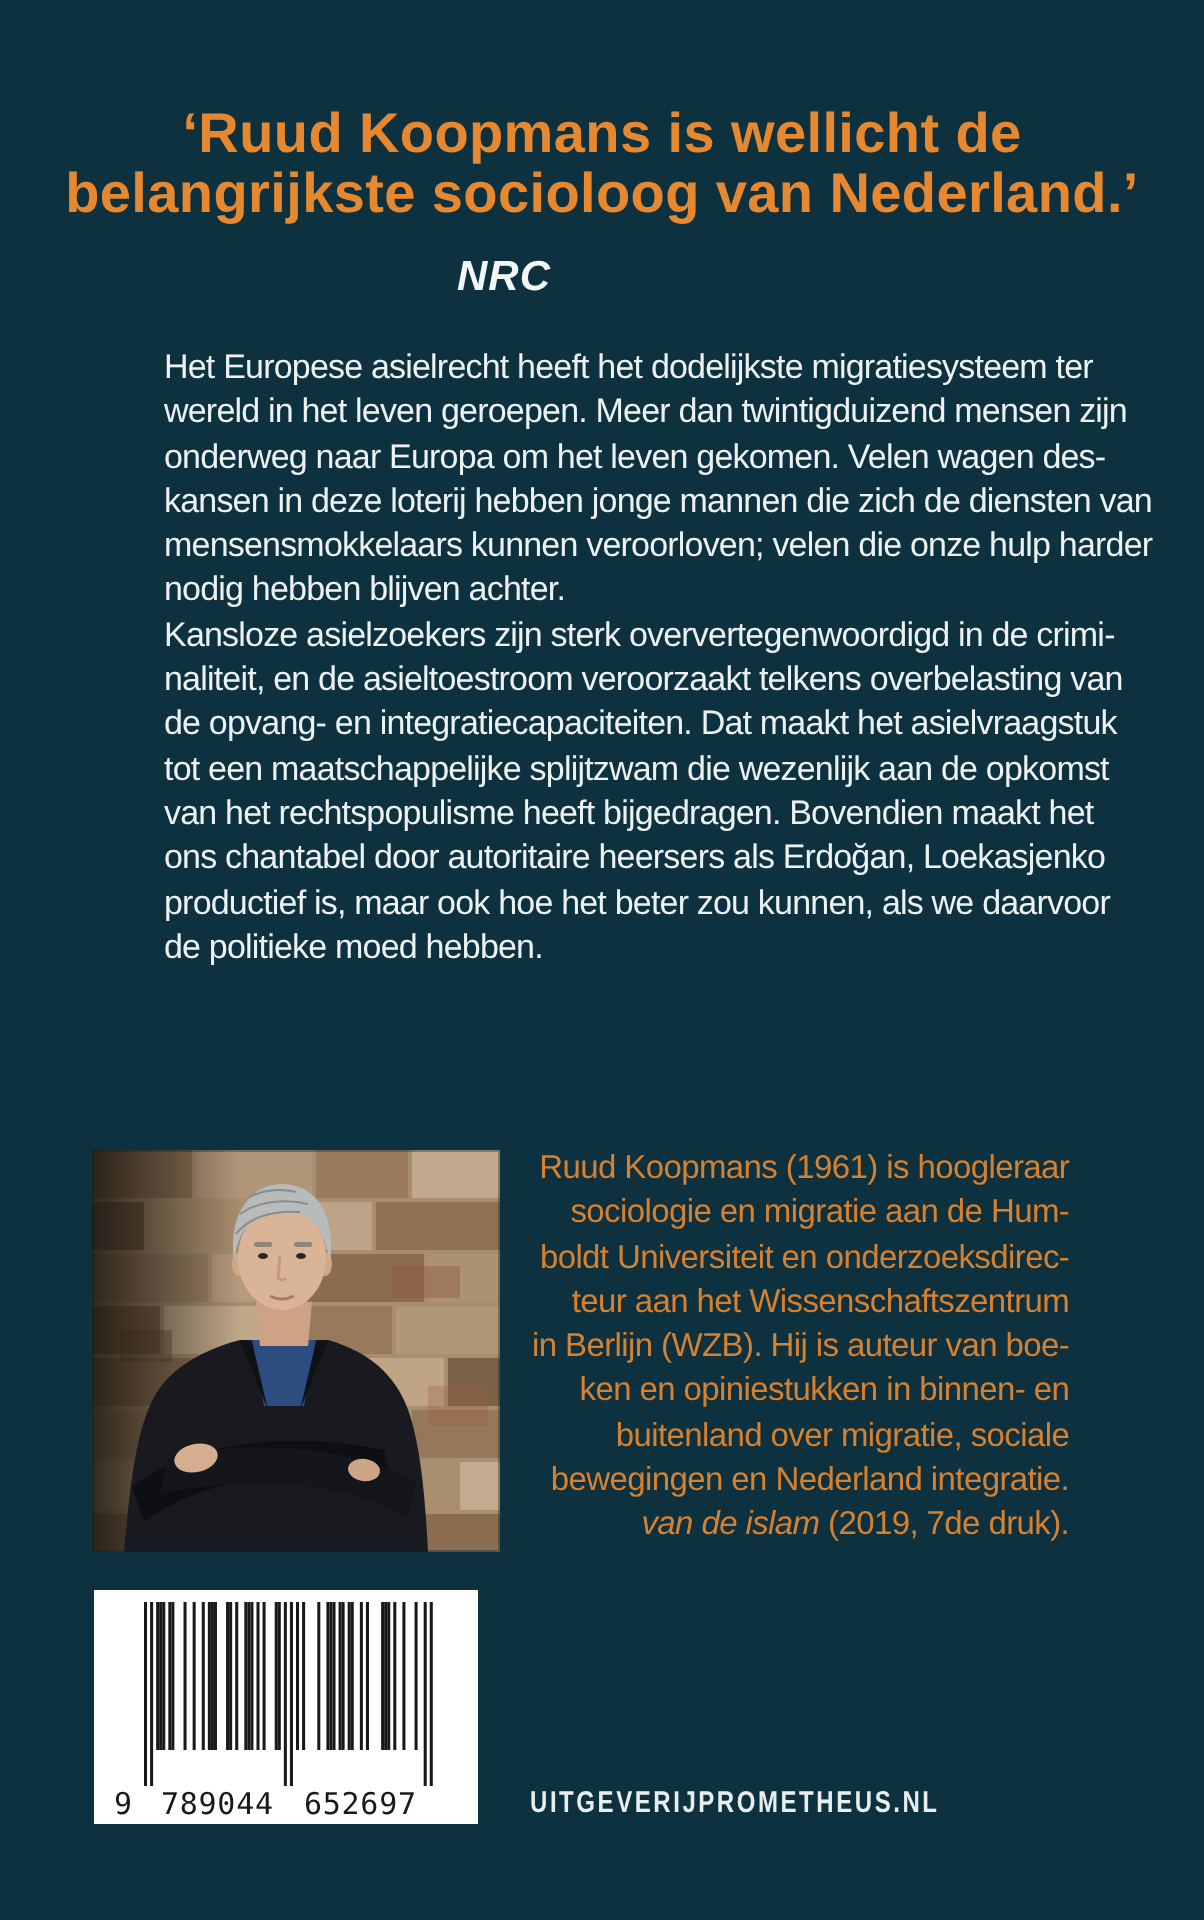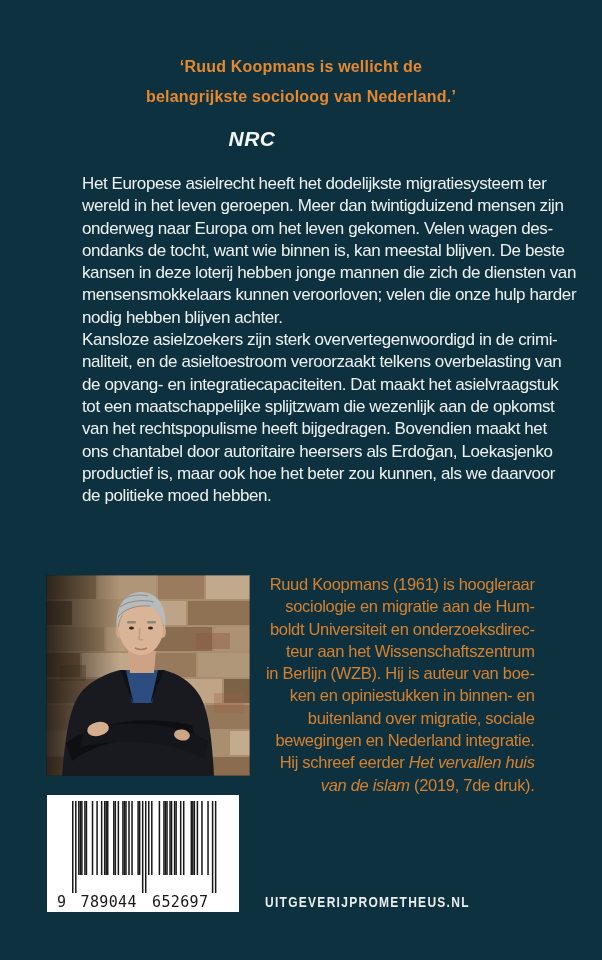--- a/index.html
+++ b/index.html
@@ -1,19 +1,19 @@
 <!DOCTYPE html>
 <html><head>
 <meta charset="utf-8">
 <style>
   html,body{margin:0;padding:0;background:#0e3140;}
   .cover{position:relative;width:602px;height:960px;background:#0e3140;overflow:hidden;
          font-family:"Liberation Sans",sans-serif;}
   .quote{position:absolute;top:52px;left:0;width:602px;text-align:center;color:#e5882f;
-         font-weight:bold;font-size:16px;line-height:30px;letter-spacing:.2px;}
+         font-weight:bold;font-size:28px;line-height:30px;letter-spacing:.2px;}
   .nrc{position:absolute;top:127px;left:0;width:504px;text-align:center;color:#f2f6f5;
        font-style:italic;font-weight:bold;font-size:21px;letter-spacing:.5px;}
   .description{position:absolute;left:47px;top:173px;color:#edf2f0;font-size:17px;
                line-height:22.3px;letter-spacing:-.4px;margin-left:35px;}
   .body-line{white-space:pre;}
   .photo{position:absolute;left:46px;top:575px;width:204px;height:201px;}
   .photo svg{display:block;}
   .bio{position:absolute;left:266px;top:573px;color:#d5812f;font-size:16.5px;
        line-height:22.3px;letter-spacing:-.3px;text-align:right;}
   .bio-line{white-space:pre;}
@@ -32,21 +32,20 @@
     <div class="quote-line">‘Ruud Koopmans is wellicht de</div>
     <div class="quote-line">belangrijkste socioloog van Nederland.’</div>
   </div>
 
   <div class="nrc">NRC</div>
 
   <div class="description" id="description" style="color: rgb(237, 242, 240);">
       <div class="body-line">Het Europese asielrecht heeft het dodelijkste migratiesysteem ter</div>
       <div class="body-line">wereld in het leven geroepen. Meer dan twintigduizend mensen zijn</div>
       <div class="body-line">onderweg naar Europa om het leven gekomen. Velen wagen des-</div>
-      <div class="body-line">ondanks de tocht, want wie binnen is, kan meestal blijven. De beste</div>
       <div class="body-line">kansen in deze loterij hebben jonge mannen die zich de diensten van</div>
       <div class="body-line">mensensmokkelaars kunnen veroorloven; velen die onze hulp harder</div>
       <div class="body-line">nodig hebben blijven achter.</div>
       <div class="body-line">Kansloze asielzoekers zijn sterk oververtegenwoordigd in de crimi-</div>
       <div class="body-line">naliteit, en de asieltoestroom veroorzaakt telkens overbelasting van</div>
       <div class="body-line">de opvang- en integratiecapaciteiten. Dat maakt het asielvraagstuk</div>
       <div class="body-line">tot een maatschappelijke splijtzwam die wezenlijk aan de opkomst</div>
       <div class="body-line">van het rechtspopulisme heeft bijgedragen. Bovendien maakt het</div>
       <div class="body-line">ons chantabel door autoritaire heersers als Erdoğan, Loekasjenko</div>
       <div class="body-line">productief is, maar ook hoe het beter zou kunnen, als we daarvoor</div>
@@ -131,21 +130,20 @@
 
   <div class="bio" id="bio" style="color: rgb(213, 129, 47);">
       <div class="bio-line"><span>Ruud Koopmans (1961) is hoogleraar</span></div>
       <div class="bio-line"><span>sociologie en migratie aan de Hum-</span></div>
       <div class="bio-line"><span>boldt Universiteit en onderzoeksdirec-</span></div>
       <div class="bio-line"><span>teur aan het Wissenschaftszentrum</span></div>
       <div class="bio-line"><span>in Berlijn (WZB). Hij is auteur van boe-</span></div>
       <div class="bio-line"><span>ken en opiniestukken in binnen- en</span></div>
       <div class="bio-line"><span>buitenland over migratie, sociale</span></div>
       <div class="bio-line"><span>bewegingen en Nederland integratie.</span></div>
-      <div class="bio-line"><span>Hij schreef eerder </span><em>Het vervallen huis</em></div>
       <div class="bio-line"><em>van de islam</em><span> (2019, 7de druk).</span></div>
     </div>
 
   <div class="barcode" id="barcode"><svg width="192" height="117" viewBox="0 0 192 117">
         <rect width="192" height="117" fill="#ffffff"></rect>
         <rect x="25.00" y="6" width="1.52" height="92" fill="#191919"></rect>
         <rect x="28.04" y="6" width="1.52" height="92" fill="#191919"></rect>
         <rect x="31.08" y="6" width="1.52" height="74" fill="#191919"></rect>
         <rect x="32.60" y="6" width="1.52" height="74" fill="#191919"></rect>
         <rect x="34.12" y="6" width="1.52" height="74" fill="#191919"></rect>

